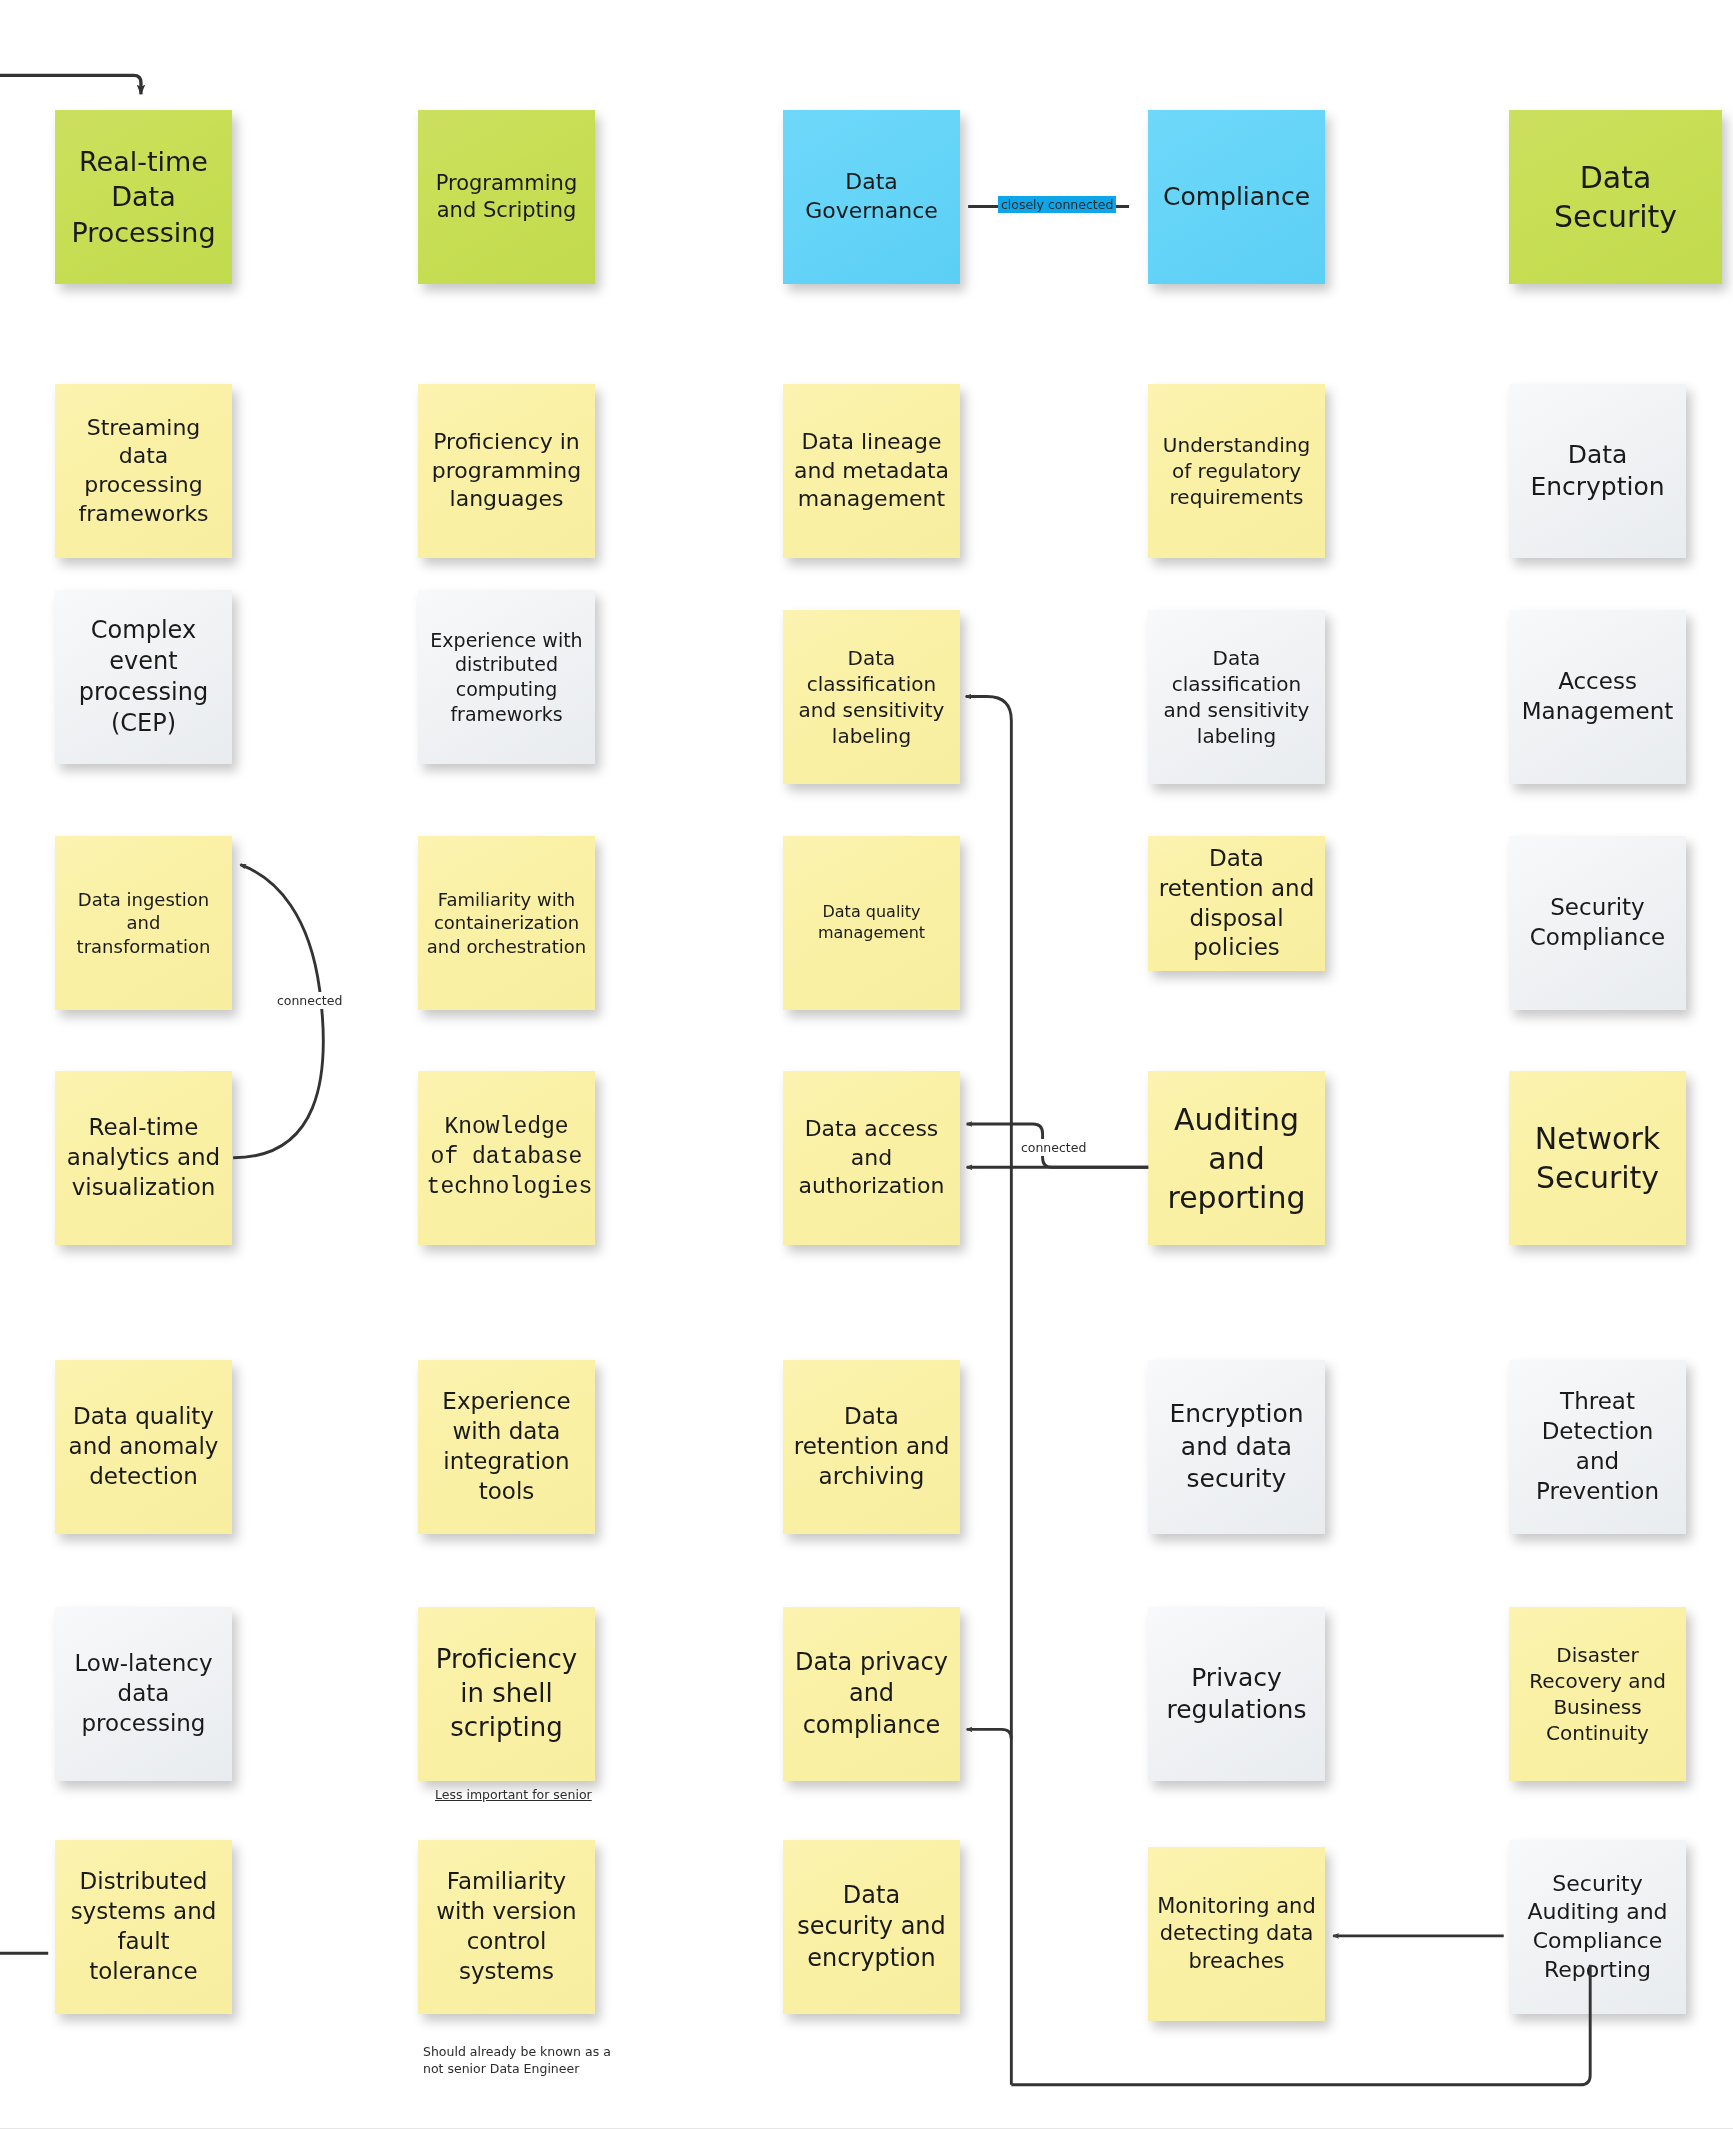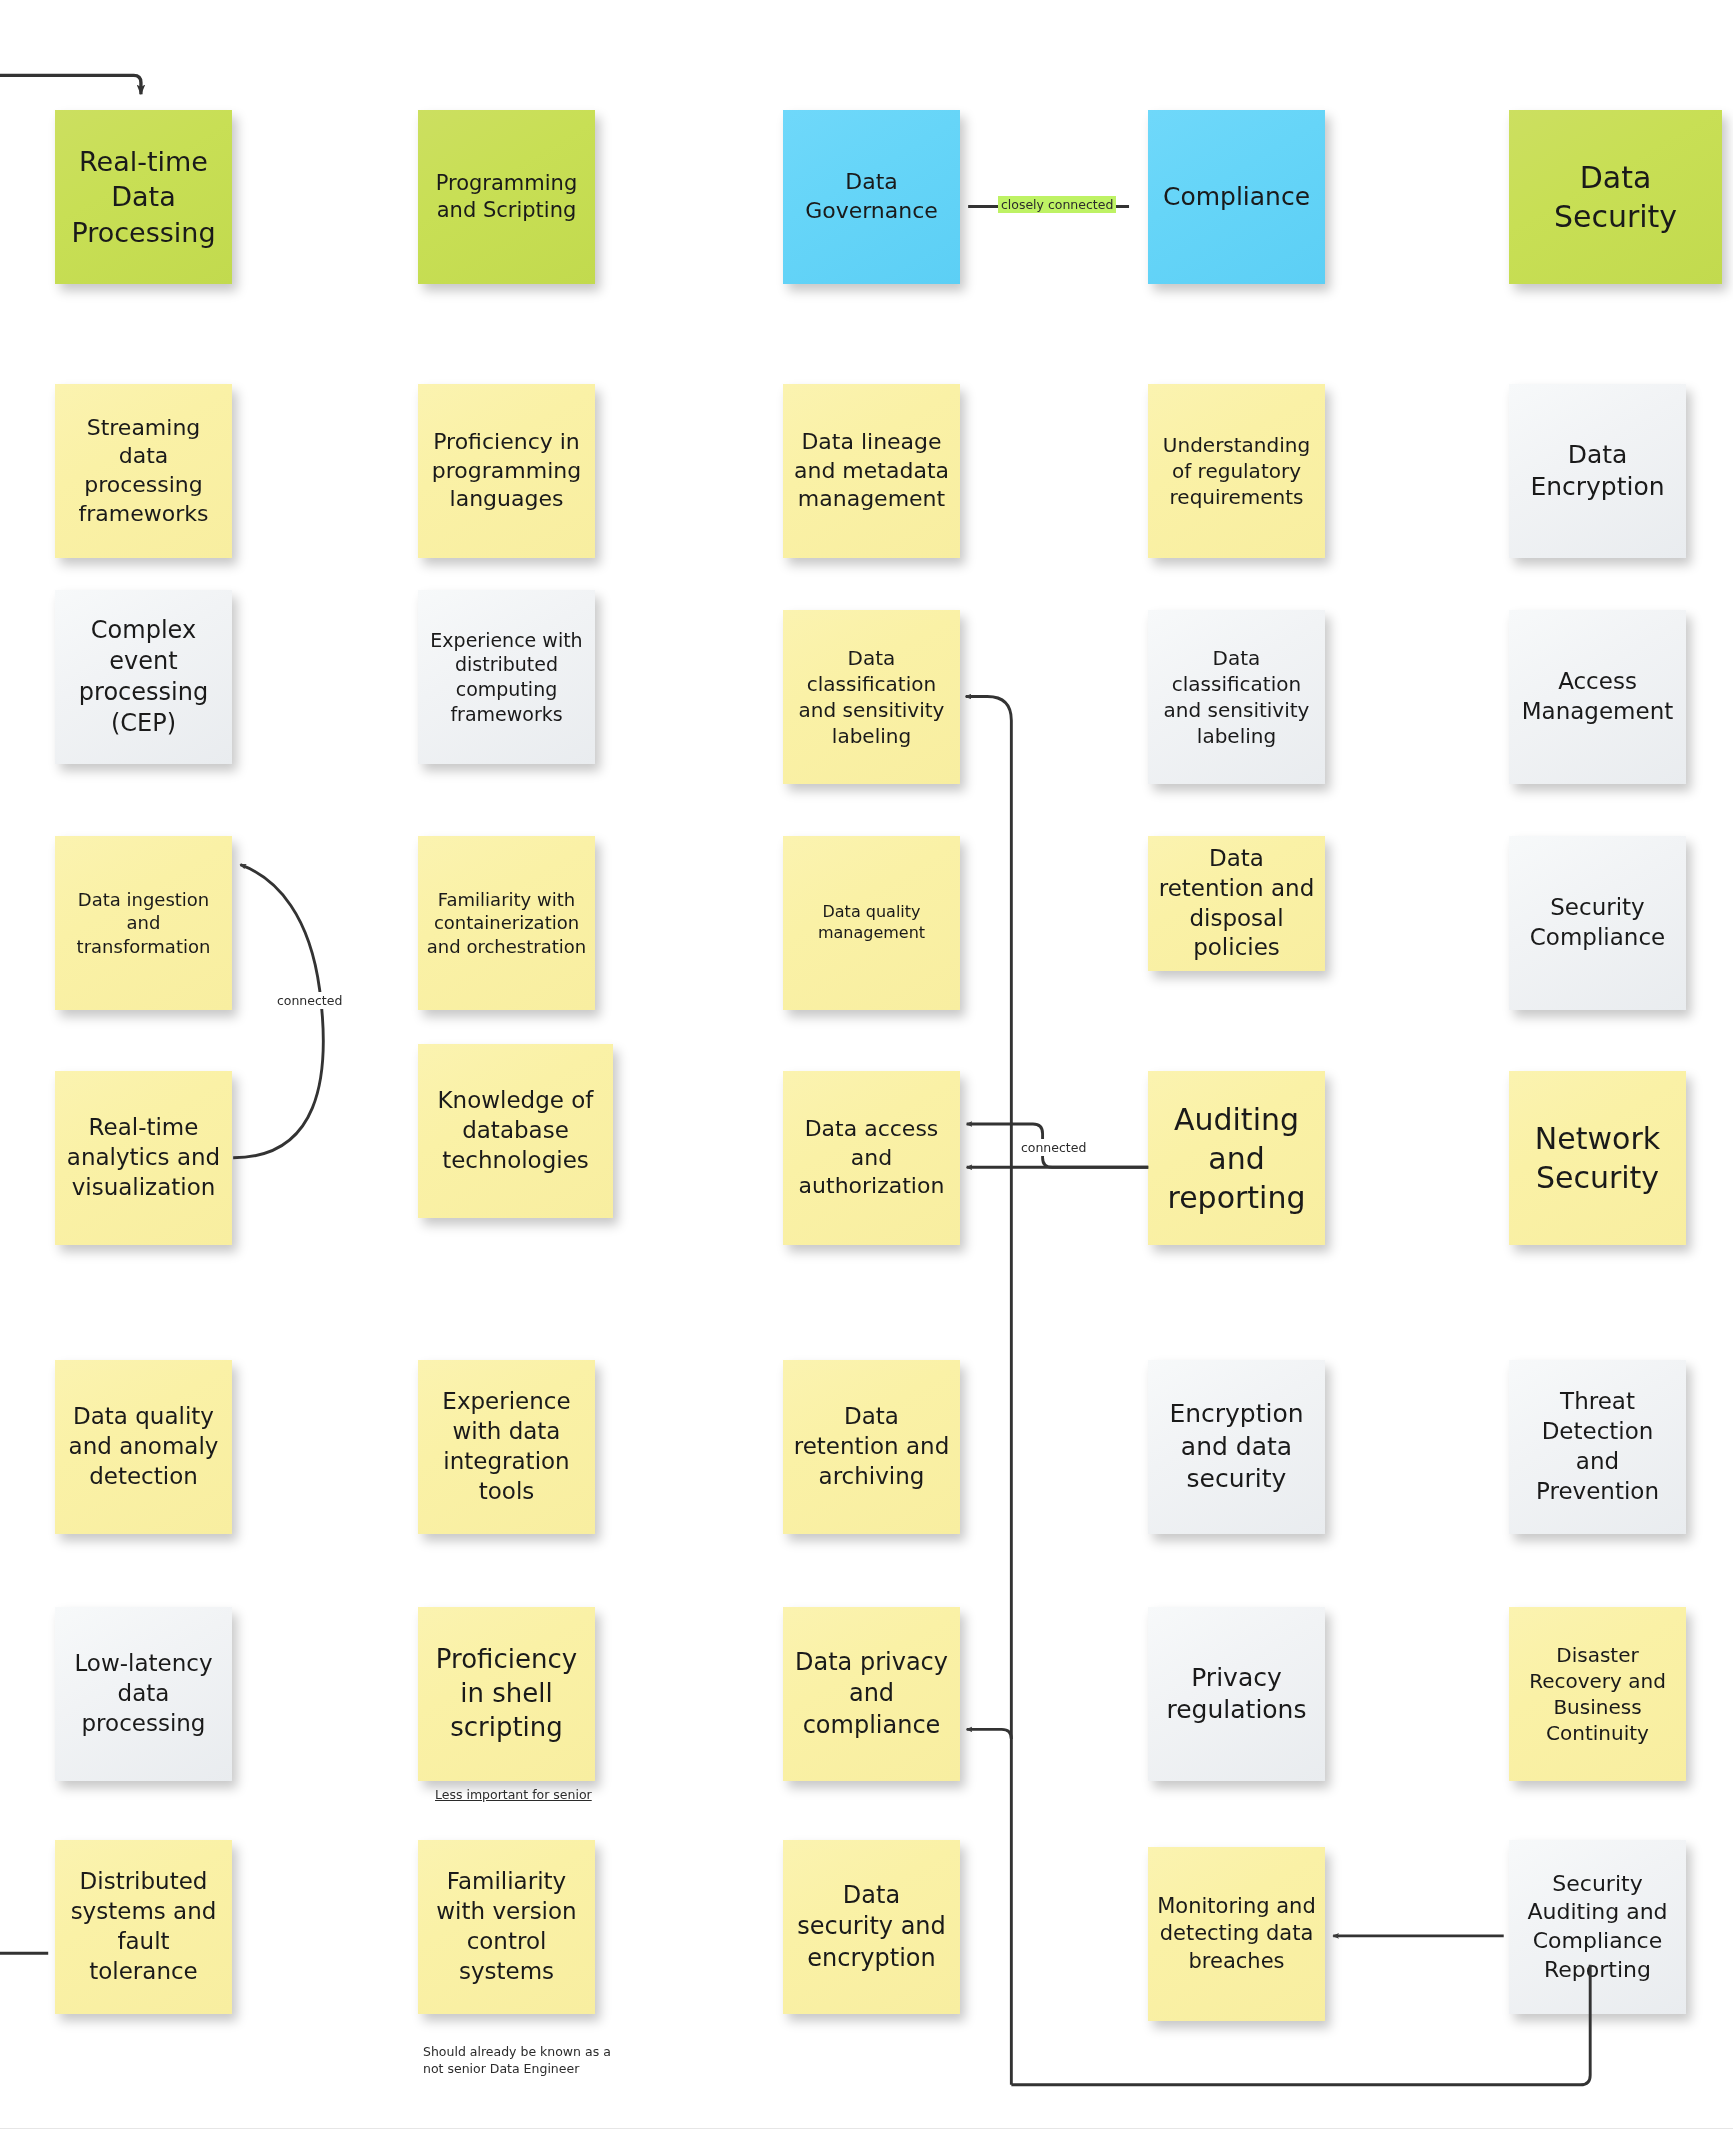--- a/index.html
+++ b/index.html
@@ -117,21 +117,21 @@
   </div>
   <div class="note n-yellow" style="left:418px;top:384px;width:177px;height:174px;font-size:22px;">
     <span class="txt">Proficiency in programming languages</span>
   </div>
   <div class="note n-white" style="left:418px;top:590px;width:177px;height:174px;font-size:19px;">
     <span class="txt">Experience with distributed computing frameworks</span>
   </div>
   <div class="note n-yellow" style="left:418px;top:836px;width:177px;height:174px;font-size:18px;">
     <span class="txt">Familiarity with containerization and orchestration</span>
   </div>
-  <div class="note n-yellow" style="left:418px;top:1044px;width:195px;height:174px;font-size:23px;">
+  <div class="note n-yellow" style="left:418px;top:1071px;width:177px;height:174px;font-size:23px;font-family:Liberation Mono, monospace;">
     <span class="txt">Knowledge of database technologies</span>
   </div>
   <div class="note n-yellow" style="left:418px;top:1360px;width:177px;height:174px;font-size:23px;">
     <span class="txt">Experience with data integration tools</span>
   </div>
   <div class="note n-yellow" style="left:418px;top:1607px;width:177px;height:174px;font-size:26px;">
     <span class="txt">Proficiency in shell scripting</span>
   </div>
   <div class="note n-yellow" style="left:418px;top:1840px;width:177px;height:174px;font-size:23px;">
     <span class="txt">Familiarity with version control systems</span>
@@ -212,21 +212,21 @@
   <div class="note n-white" style="left:1509px;top:1360px;width:177px;height:174px;font-size:23px;">
     <span class="txt">Threat Detection and Prevention</span>
   </div>
   <div class="note n-yellow" style="left:1509px;top:1607px;width:177px;height:174px;font-size:20px;">
     <span class="txt">Disaster Recovery and Business Continuity</span>
   </div>
   <div class="note n-white" style="left:1509px;top:1840px;width:177px;height:174px;font-size:22px;">
     <span class="txt">Security Auditing and Compliance Reporting</span>
   </div>
 
-  <div class="edge-label" style="left:998px;top:196px;font-size:12.5px;background:#bef264;padding:1px 2.9px;">
+  <div class="edge-label" style="left:998px;top:196px;font-size:12.5px;background:#0ea5e9;padding:1px 2.9px;">
     <span>closely connected</span>
   </div>
   <div class="edge-label" style="left:274px;top:992px;font-size:12.5px;background:#ffffff;padding:1px 2.9px;">
     <span>connected</span>
   </div>
   <div class="edge-label" style="left:1018px;top:1139px;font-size:12.5px;background:#ffffff;padding:1px 2.9px;">
     <span>connected</span>
   </div>
 
   <div class="bottom-rule"></div>

